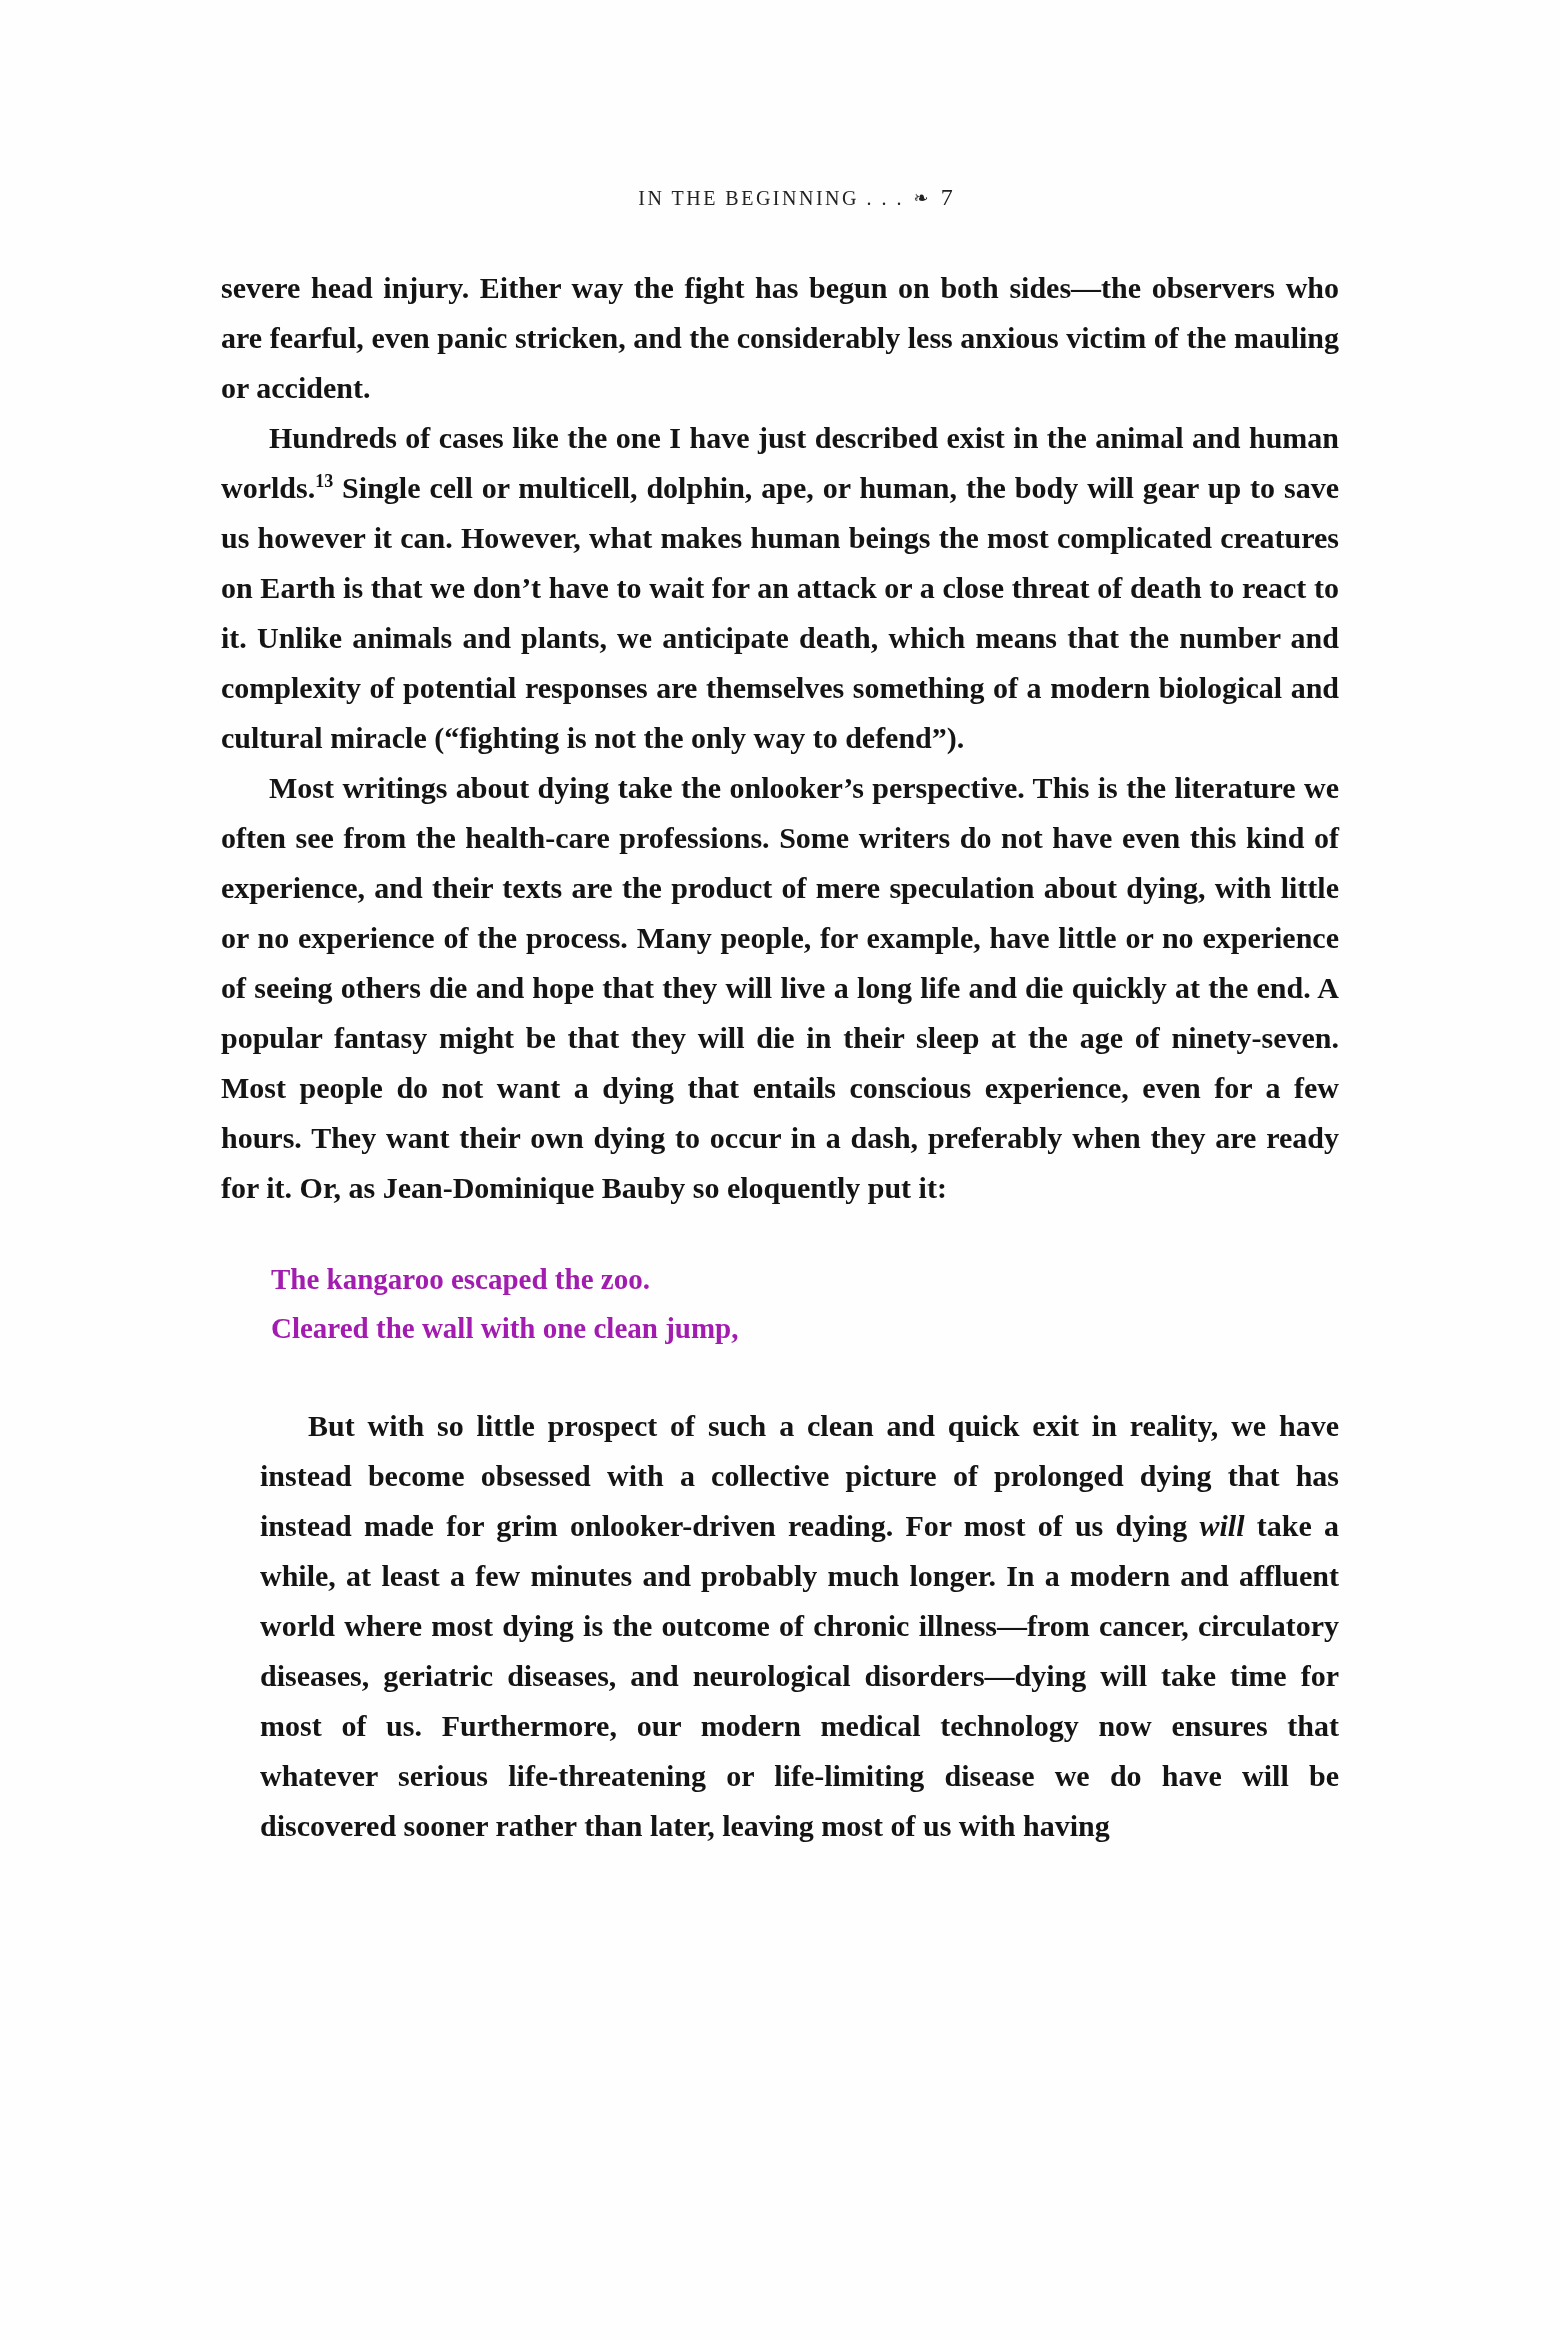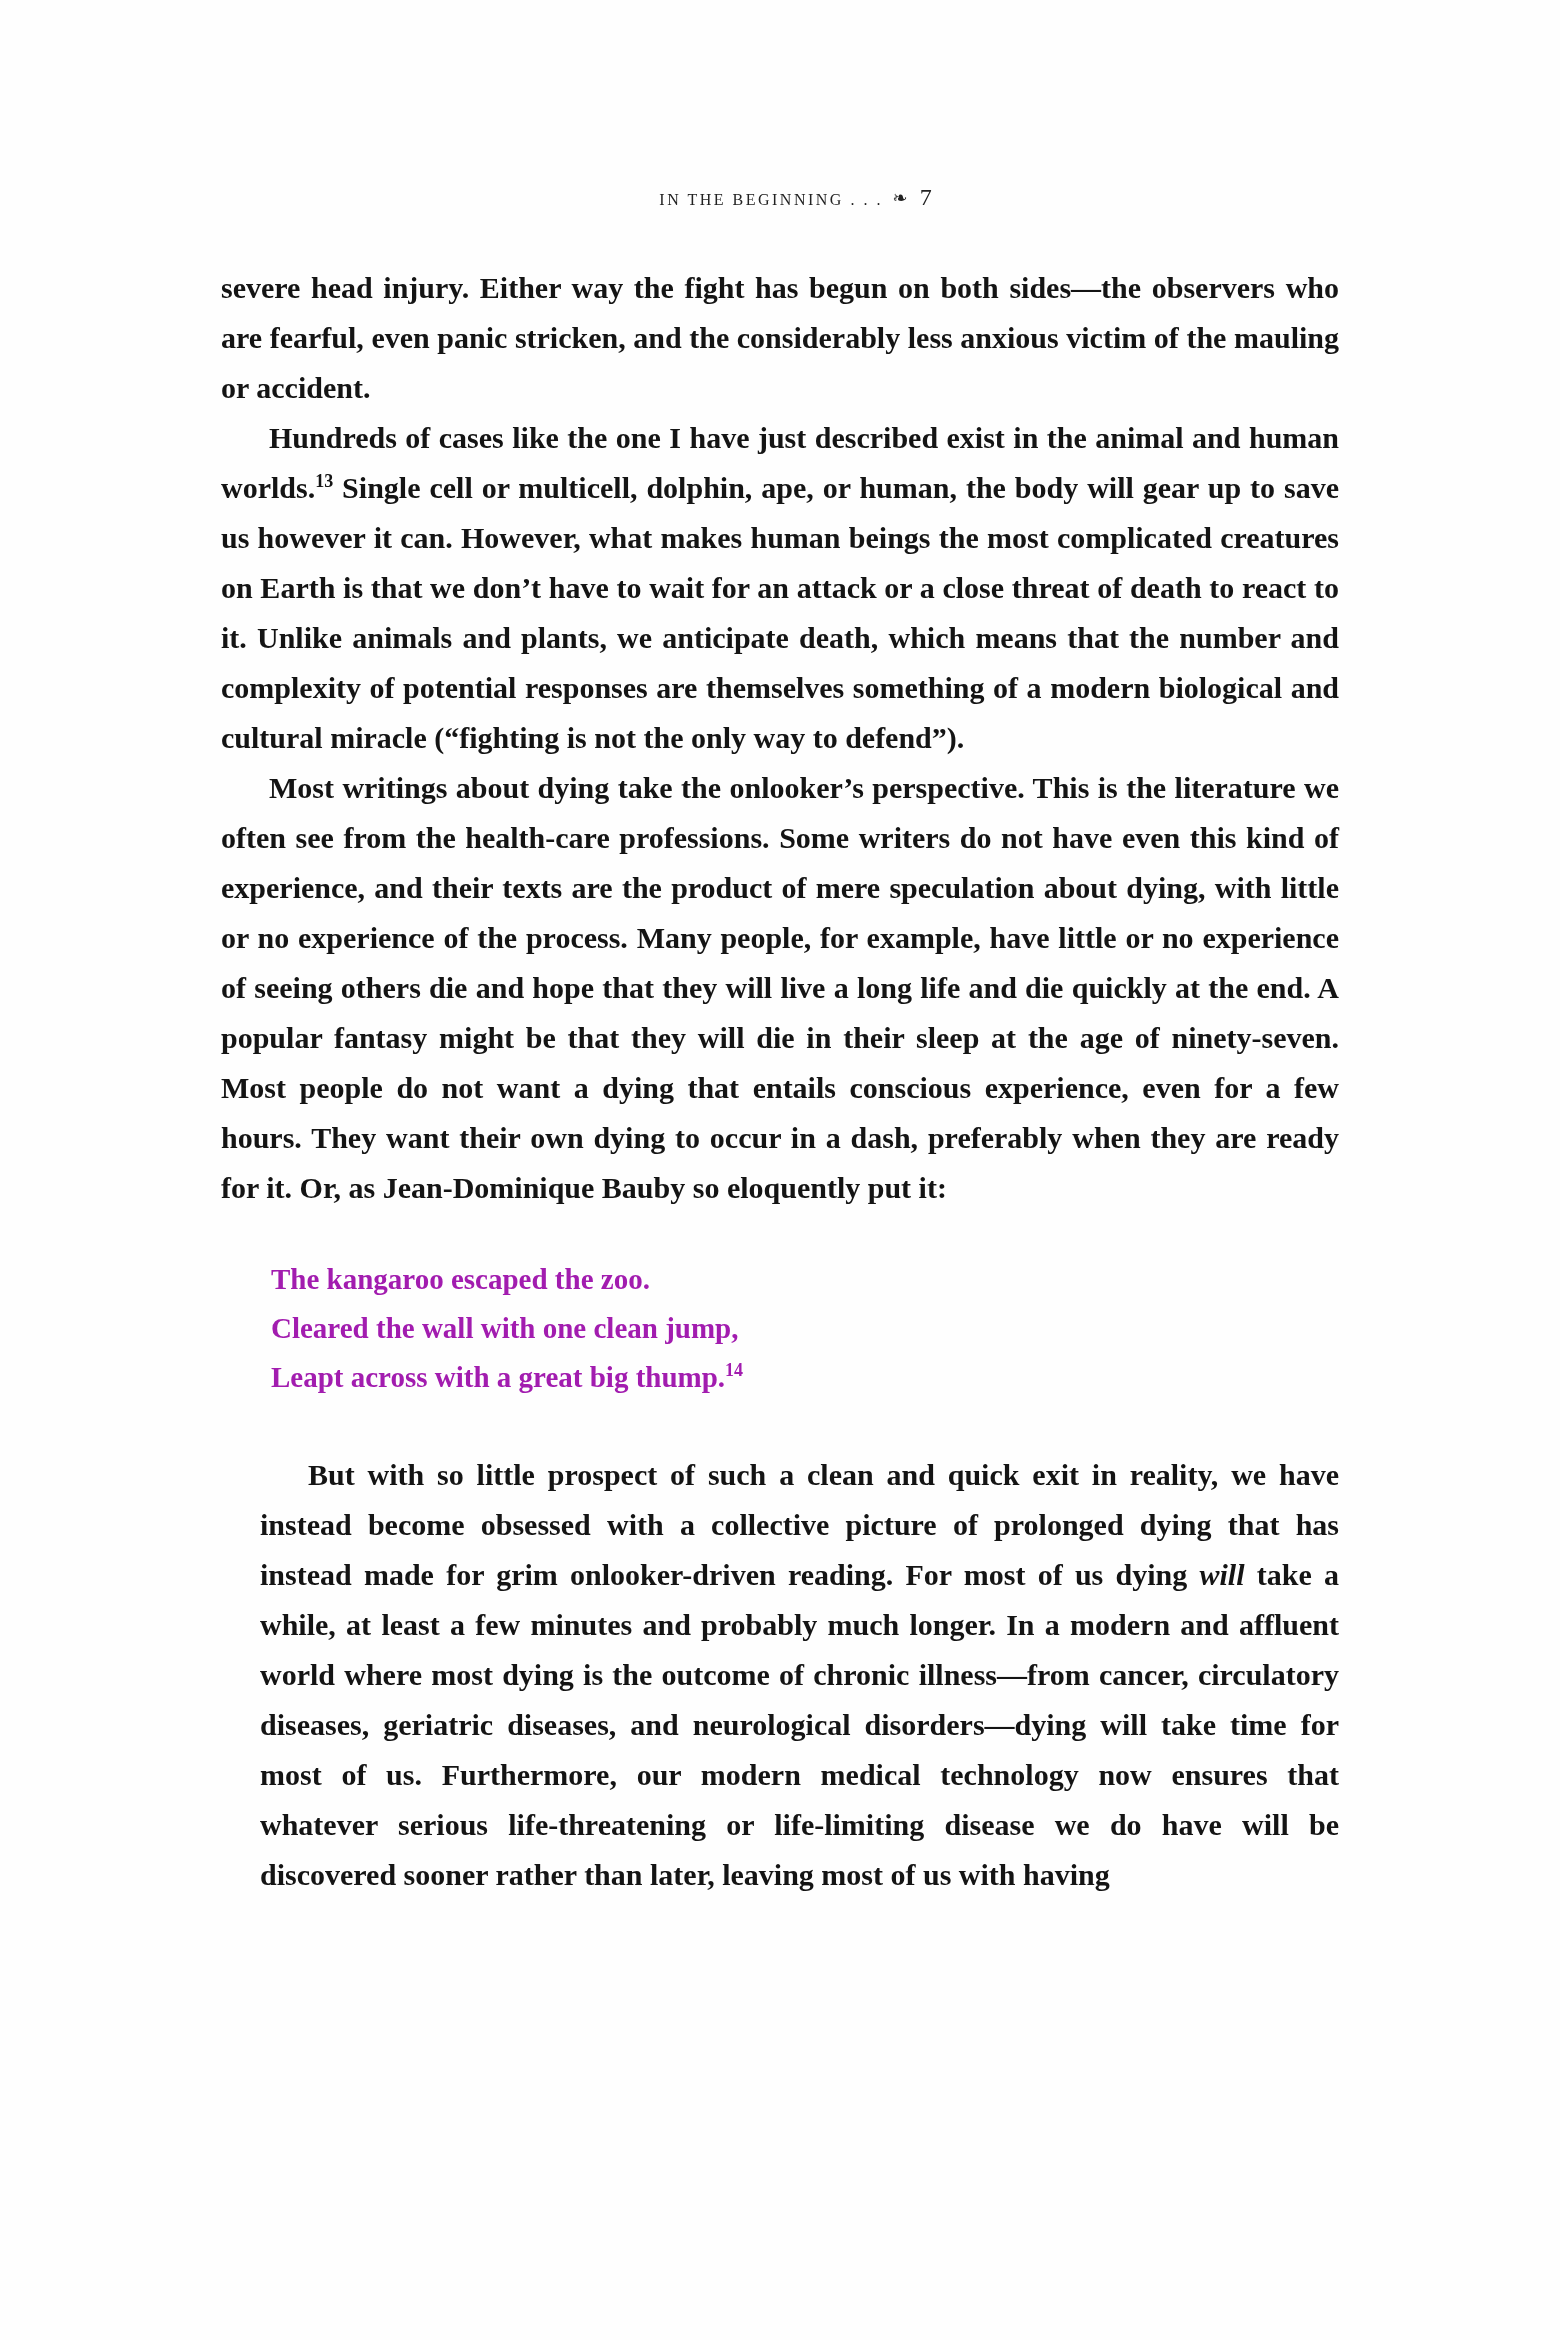--- a/index.html
+++ b/index.html
@@ -27,21 +27,21 @@
     left: 0;
     width: 1561px;
     text-align: center;
     font-size: 20px;
     letter-spacing: 2.5px;
     font-variant: small-caps;
     color: #222;
     white-space: pre;
   }
   .running-head .rh-text {
-    font-size: 16px;
+    font-size: 20px;
   }
   .running-head .rh-orn {
     font-size: 18px;
     padding: 0 9.6px;
     position: relative;
     top: -1px;
   }
   .running-head .rh-folio {
     font-size: 24px;
     letter-spacing: 0;
@@ -104,20 +104,19 @@
 
     <p class="first">severe head injury. Either way the fight has begun on both sides—the observers who are fearful, even panic stricken, and the considerably less anxious victim of the mauling or accident.</p>
 
     <p class="indent"><span>Hundreds of cases like the one I have just described exist in the animal and human worlds.</span><sup>13</sup><span> Single cell or multicell, dolphin, ape, or human, the body will gear up to save us however it can. However, what makes human beings the most complicated creatures on Earth is that we don’t have to wait for an attack or a close threat of death to react to it. Unlike animals and plants, we anticipate death, which means that the number and complexity of potential responses are themselves something of a modern biological and cultural miracle (“fighting is not the only way to defend”).</span></p>
 
     <p class="indent">Most writings about dying take the onlooker’s perspective. This is the literature we often see from the health-care professions. Some writers do not have even this kind of experience, and their texts are the product of mere speculation about dying, with little or no experience of the process. Many people, for example, have little or no experience of seeing others die and hope that they will live a long life and die quickly at the end. A popular fantasy might be that they will die in their sleep at the age of ninety-seven. Most people do not want a dying that entails conscious experience, even for a few hours. They want their own dying to occur in a dash, preferably when they are ready for it. Or, as Jean-Dominique Bauby so eloquently put it:</p>
 
     <div class="extract">
       <div class="line">The kangaroo escaped the zoo.</div>
       <div class="line">Cleared the wall with one clean jump,</div>
-      <div class="line"><span>Leapt across with a great big thump.</span><sup>14</sup></div>
     </div>
 
     <p class="indent after-extract"><span>But with so little prospect of such a clean and quick exit in reality, we have instead become obsessed with a collective picture of prolonged dying that has instead made for grim onlooker-driven reading. For most of us dying </span><em>will</em><span> take a while, at least a few minutes and probably much longer. In a modern and affluent world where most dying is the outcome of chronic illness—from cancer, circulatory diseases, geriatric diseases, and neurological disorders—dying will take time for most of us. Furthermore, our modern medical technology now ensures that whatever serious life-threatening or life-limiting disease we do have will be discovered sooner rather than later, leaving most of us with having</span></p>
 
   </div>
 </div>
 
 
 </body></html>

